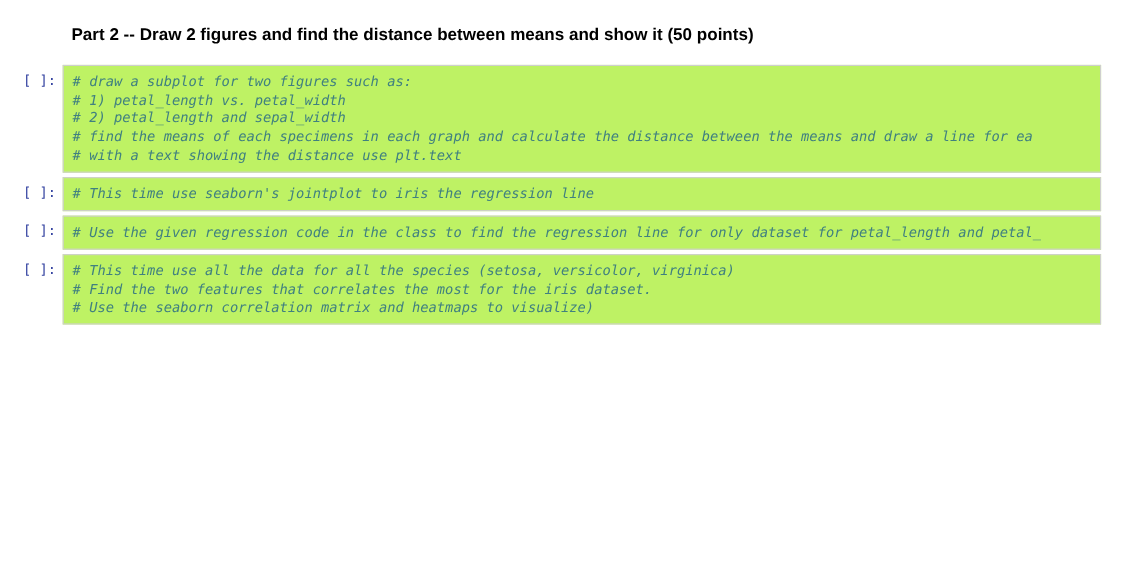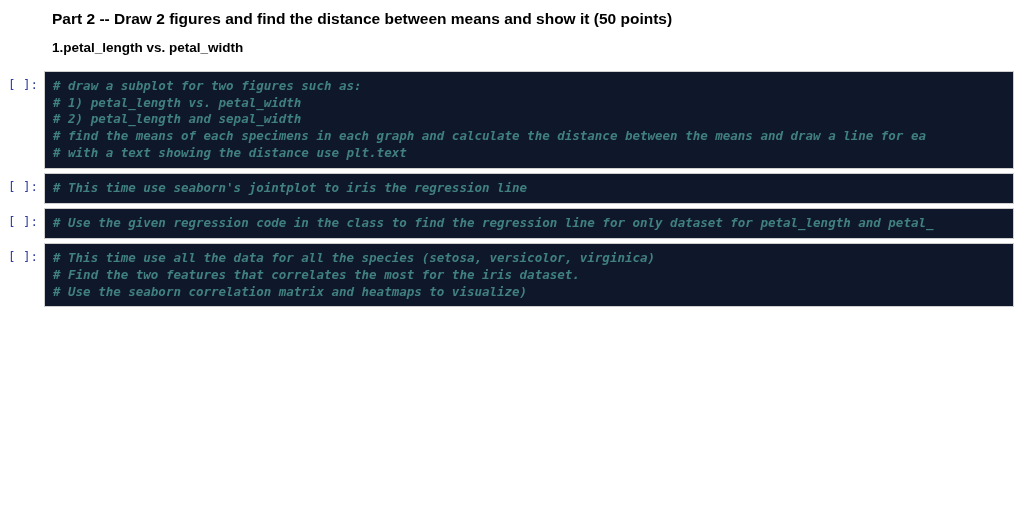--- a/index.html
+++ b/index.html
@@ -5,21 +5,21 @@
     * { box-sizing: border-box; margin: 0; padding: 0; }
     body {
       font-family: -apple-system, BlinkMacSystemFont, "Segoe UI", Helvetica, Arial, sans-serif;
       background: #ffffff;
       width: 1024px;
       height: 525px;
       overflow: hidden;
       font-size: 14px;
       color: #000;
     }
-    .content { padding: 0; }
+    .content { padding: 13px; }
     .text-cell {
       padding: 2px 0 2px 52px;
       margin-right: 10px;
     }
     h3 {
       font-weight: 700;
       font-size: 15.5px;
       line-height: 1.4;
       margin: 6px 0 10px 0;
     }
@@ -40,43 +40,41 @@
       padding: 6px 6px 0 0;
       font-family: "SFMono-Regular", Menlo, Consolas, monospace;
       font-size: 12.5px;
       color: #303F9F;
       white-space: nowrap;
       user-select: none;
     }
     .input-area {
       flex: 1;
       border: 1px solid #cfcfcf;
-      background: #0f172a;
+      background: #bef264;
       padding: 6px 8px;
       margin-right: 10px;
       overflow: hidden;
-      font-weight: bold;
     }
     pre {
       font-family: "SFMono-Regular", Menlo, Consolas, monospace;
       font-size: 12.5px;
       line-height: 1.35;
       color: #408080;
       font-style: italic;
       white-space: pre;
     }
   </style>
 </head>
 <body>
 
 <div class="content">
 
   <div class="text-cell">
     <h3>Part 2 -- Draw 2 figures and find the distance between means and show it (50 points)</h3>
-    <p class="subhead">1.petal_length vs. petal_width</p>
   </div>
 
   <div class="cell">
     <div class="prompt">[ ]:</div>
     <div class="input-area">
       <pre># draw a subplot for two figures such as:
 # 1) petal_length vs. petal_width
 # 2) petal_length and sepal_width
 # find the means of each specimens in each graph and calculate the distance between the means and draw a line for ea
 # with a text showing the distance use plt.text</pre>

